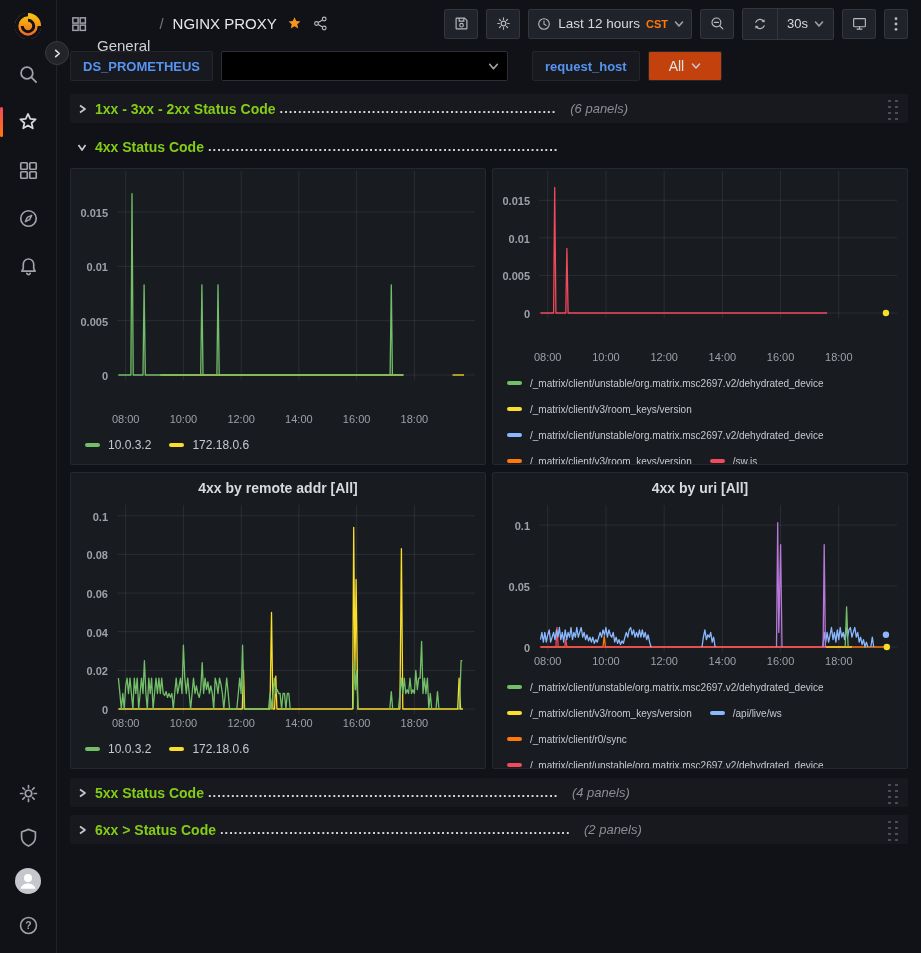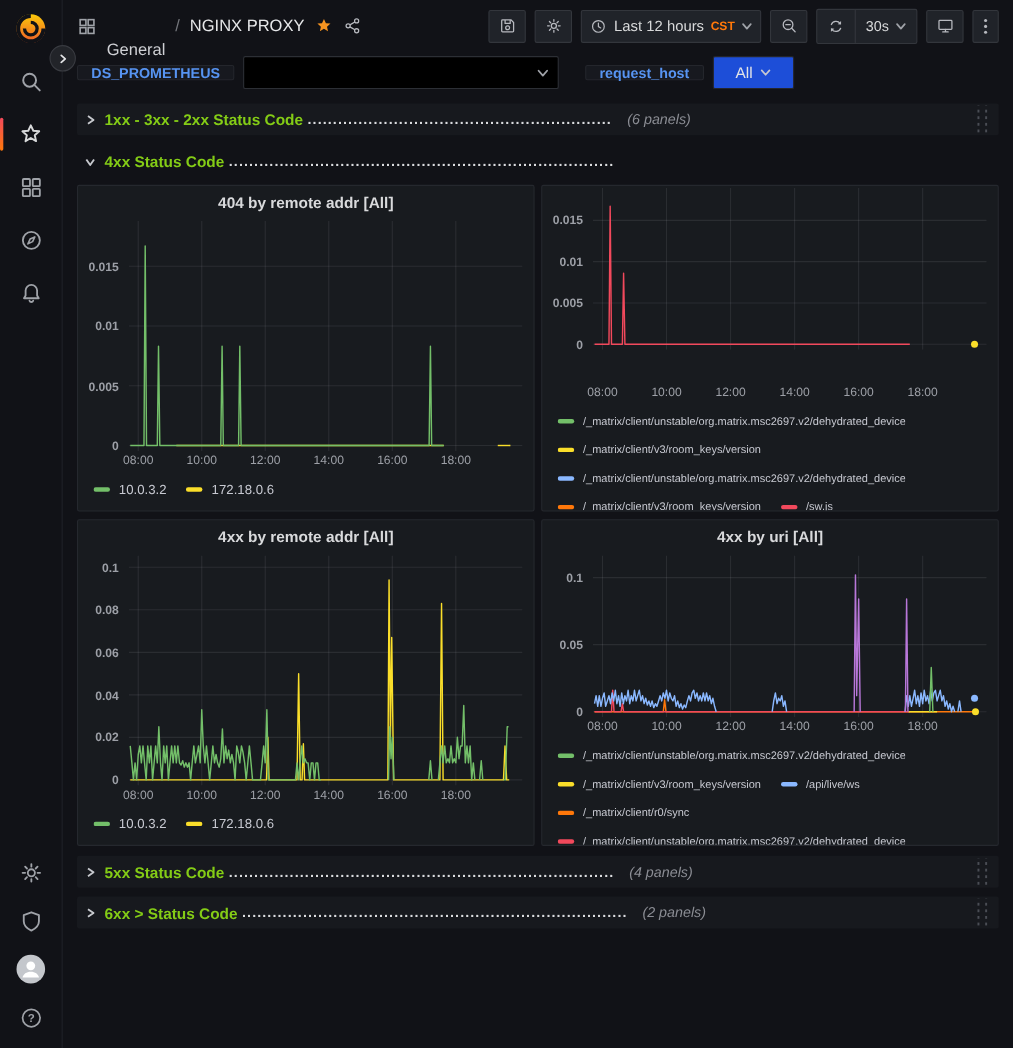--- a/index.html
+++ b/index.html
@@ -37,28 +37,28 @@
   .tp-text{font-size:13.5px;color:#d8d9da;}
   .tp-tz{font-size:11px;font-weight:700;color:#ff780a;}
   .refresh-group{display:flex;height:30px;border:1px solid #33363c;border-radius:2px;
                  background:#202329;align-items:stretch;cursor:pointer;}
   .refresh-seg{display:flex;align-items:center;justify-content:center;padding:0 9px;gap:6px;
                font-size:13px;color:#d8d9da;}
   .refresh-div{width:1px;background:#33363c;}
 
   
   .submenu{height:38px;display:flex;align-items:center;padding:0 13px;gap:8px;}
-  .var-chip{height:14px;display:flex;align-items:center;padding:0 12px;background:#17191f;
+  .var-chip{height:30px;display:flex;align-items:center;padding:0 12px;background:#17191f;
             border:1px solid #24262c;border-radius:2px;font-size:13px;font-weight:600;
             color:#5794f2;cursor:pointer;box-sizing:border-box;}
   .var-dd{width:287px;height:30px;background:#000;border:1px solid #2c2f35;border-radius:2px;
           display:flex;align-items:center;justify-content:flex-end;padding:0 8px;cursor:pointer;
           box-sizing:border-box;}
   .var-chip.host{margin-left:16px;}
-  .var-all{height:30px;display:flex;align-items:center;gap:7px;padding:0 20px;background:#1d4ed8;
+  .var-all{height:30px;display:flex;align-items:center;gap:7px;padding:0 20px;background:#c2410c;
            border:1px solid #24262c;border-radius:2px;font-size:14px;color:#e3e4e6;cursor:pointer;
            box-sizing:border-box;}
 
   
   .dash{padding:9px 13px 0 13px;}
   .row-header{height:29px;display:flex;align-items:center;padding:0 8px 0 6px;border-radius:2px;
               margin-bottom:9px;cursor:pointer;}
   .row-header.shaded{background:#17191e;}
   .row-header .chev{margin-right:7px;display:flex;}
   .row-title{font-size:14px;font-weight:700;color:#84cc16;white-space:nowrap;}
@@ -312,21 +312,20 @@
             <polyline points="2.5,4 6,9 9.5,4" fill="none" stroke="#c6c8cd" stroke-width="1.7" stroke-linejoin="round"></polyline>
           </svg>
       </span>
       <span class="row-title">4xx Status Code</span>
       <span class="row-dots">................................................................................</span>
     </div>
 
     <div class="panel-grid">
 
       <div class="panel">
-        <div class="panel-title">404 by remote addr [All]</div>
         <div class="chart-wrap">
           <div class="ylabels">
               <div class="ytick" style="top: 199px;">0</div>
               <div class="ytick" style="top: 144.676px;">0.005</div>
               <div class="ytick" style="top: 90.3514px;">0.01</div>
               <div class="ytick" style="top: 36.027px;">0.015</div>
             </div>
           <div class="plot">
               <svg width="358" height="209">
                 <line x1="0" y1="204" x2="358" y2="204" stroke="rgba(204,204,220,0.10)" stroke-width="1"></line>

